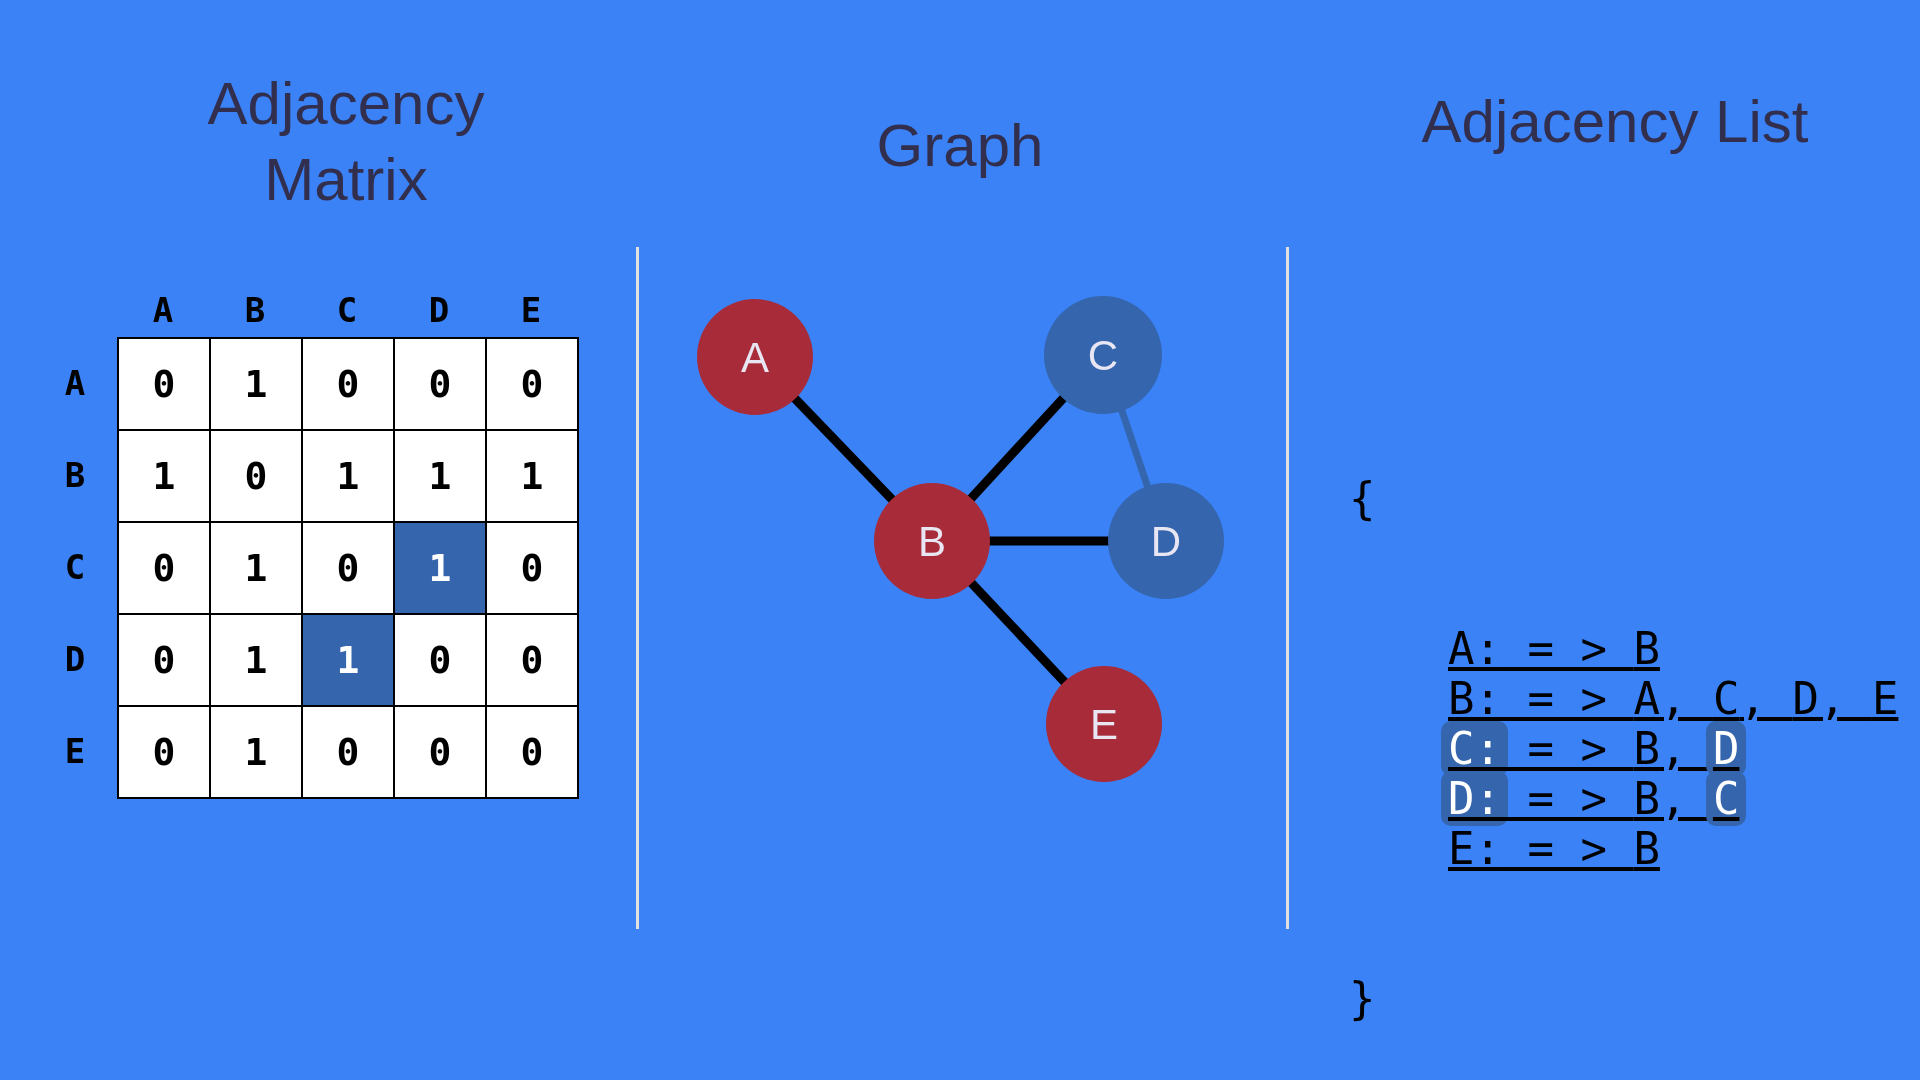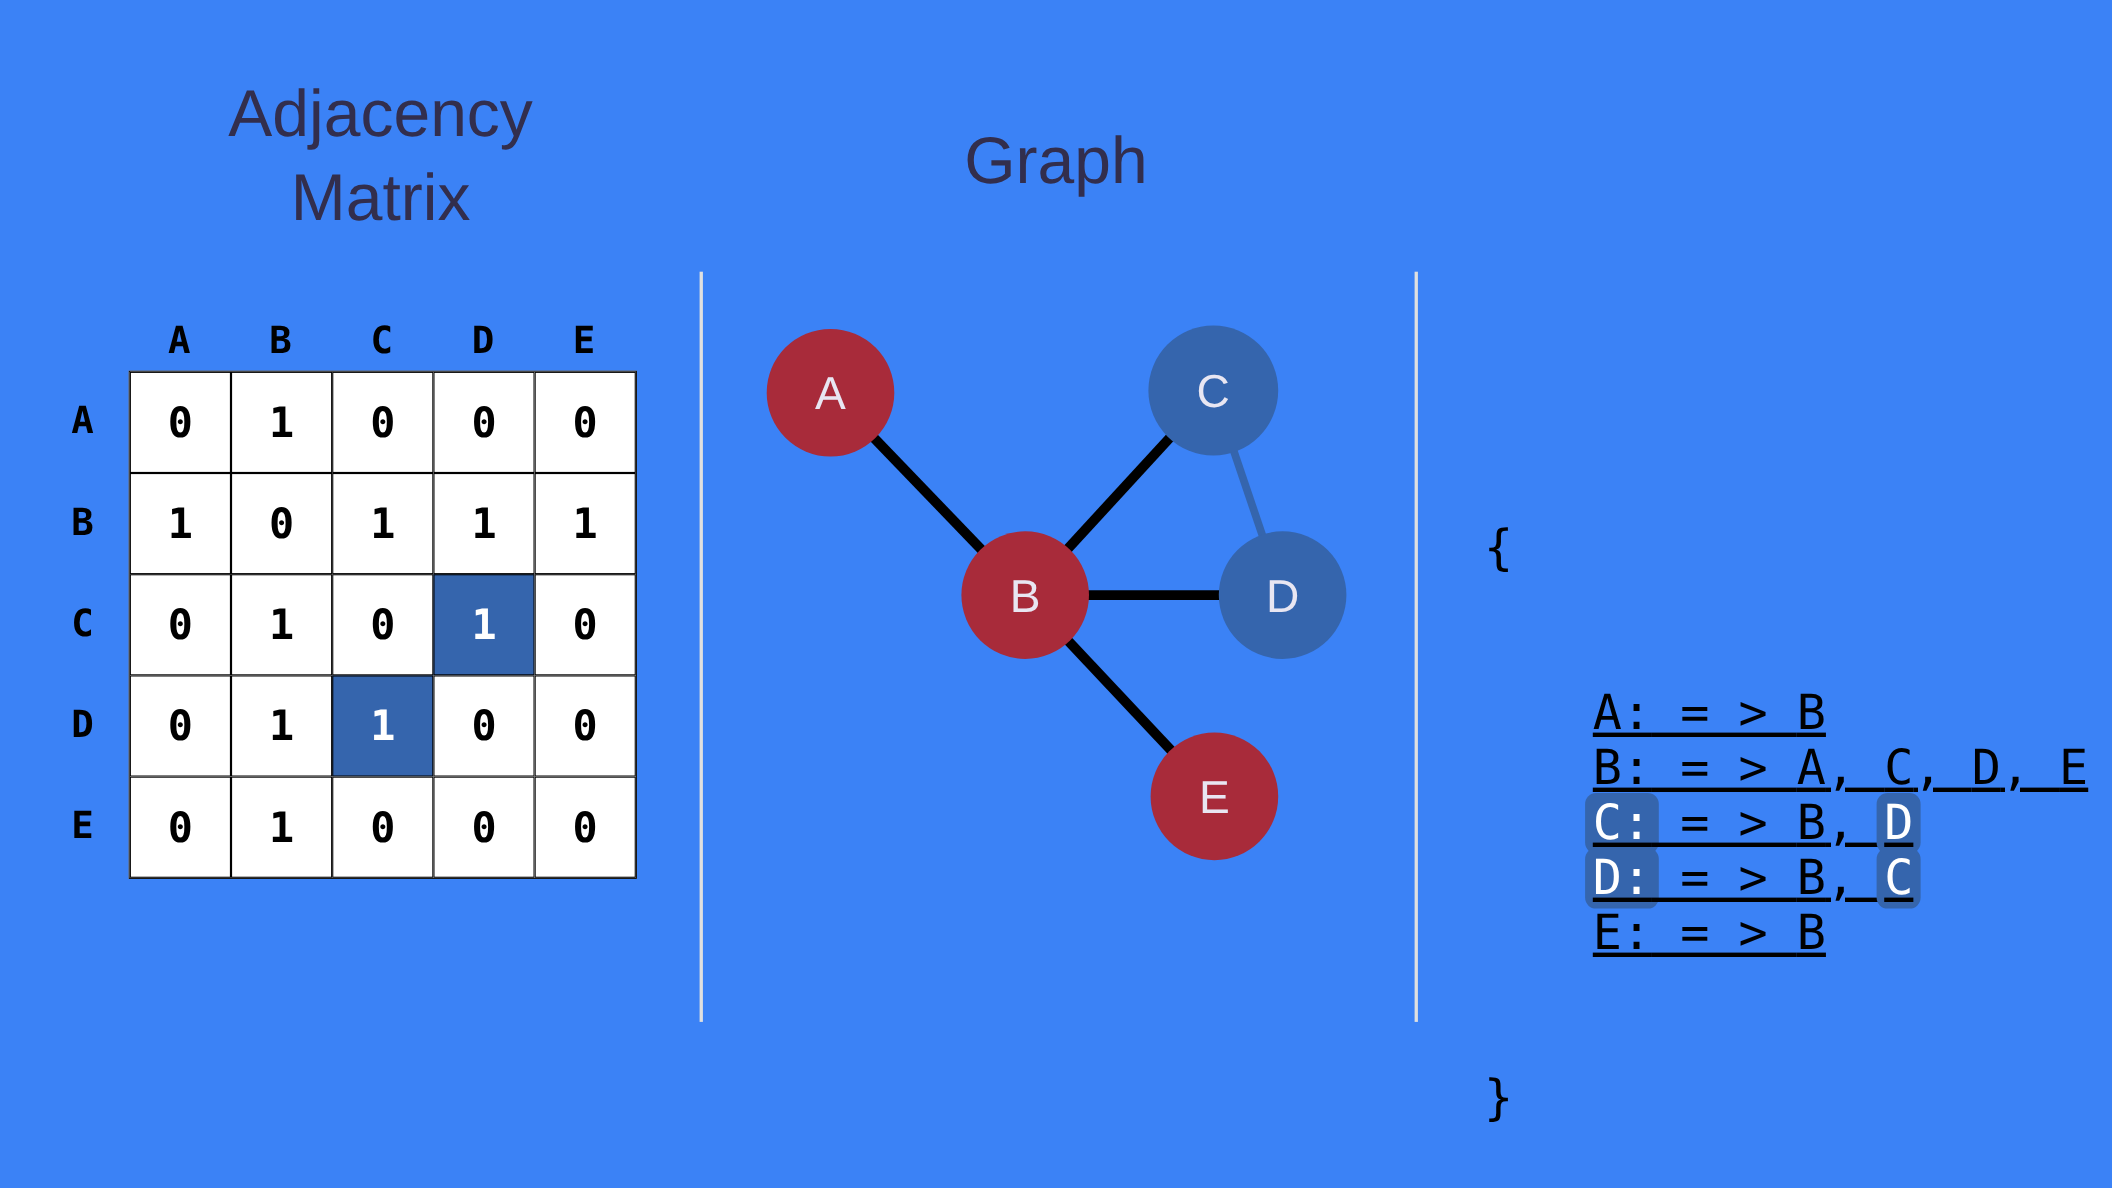--- a/index.html
+++ b/index.html
@@ -56,20 +56,21 @@
     padding:2px 7px;margin:0 -7px;
   }
 </style>
 </head>
 <body>
 
 <div id="canvas" style="--blue: #3565ad;">
 
   <div class="title" style="left:136px;top:66px;width:420px;">Adjacency Matrix</div>
   <div class="title" style="left:750px;top:108px;width:420px;">Graph</div>
+  <div class="title" style="left:1405px;top:84px;width:420px;">Adjacency List</div>
 
   <div class="divider" style="left:636px;top:247px;height:682px;"></div>
   <div class="divider" style="left:1286px;top:247px;height:682px;"></div>
 
   <div id="col-headers">
       <div class="mhead">A</div>
       <div class="mhead">B</div>
       <div class="mhead">C</div>
       <div class="mhead">D</div>
       <div class="mhead">E</div>

